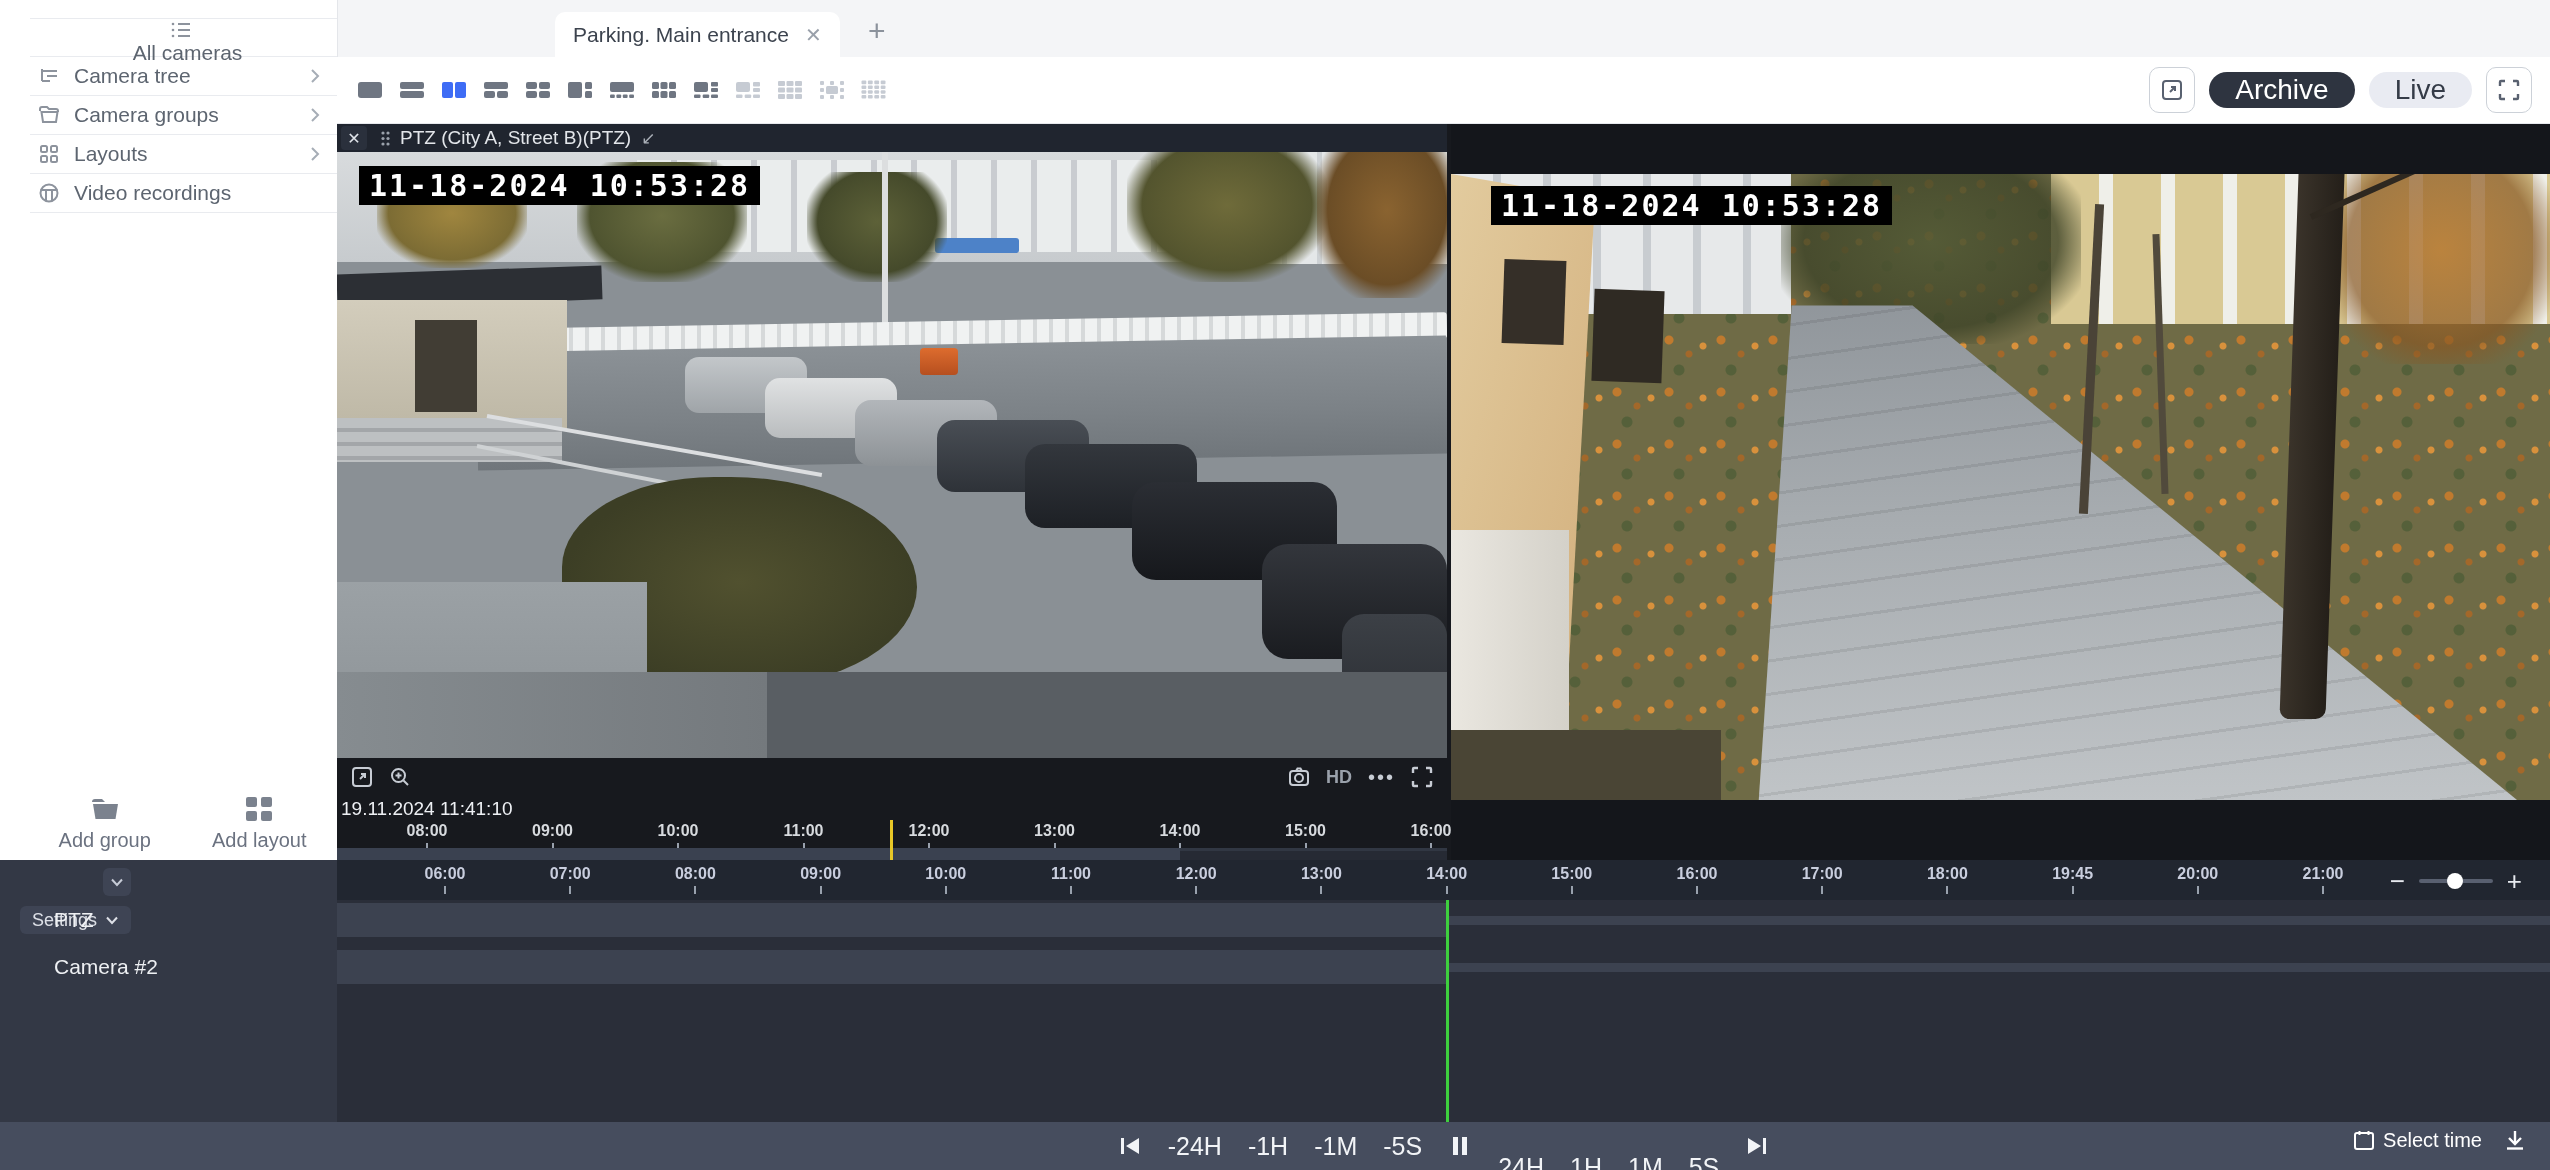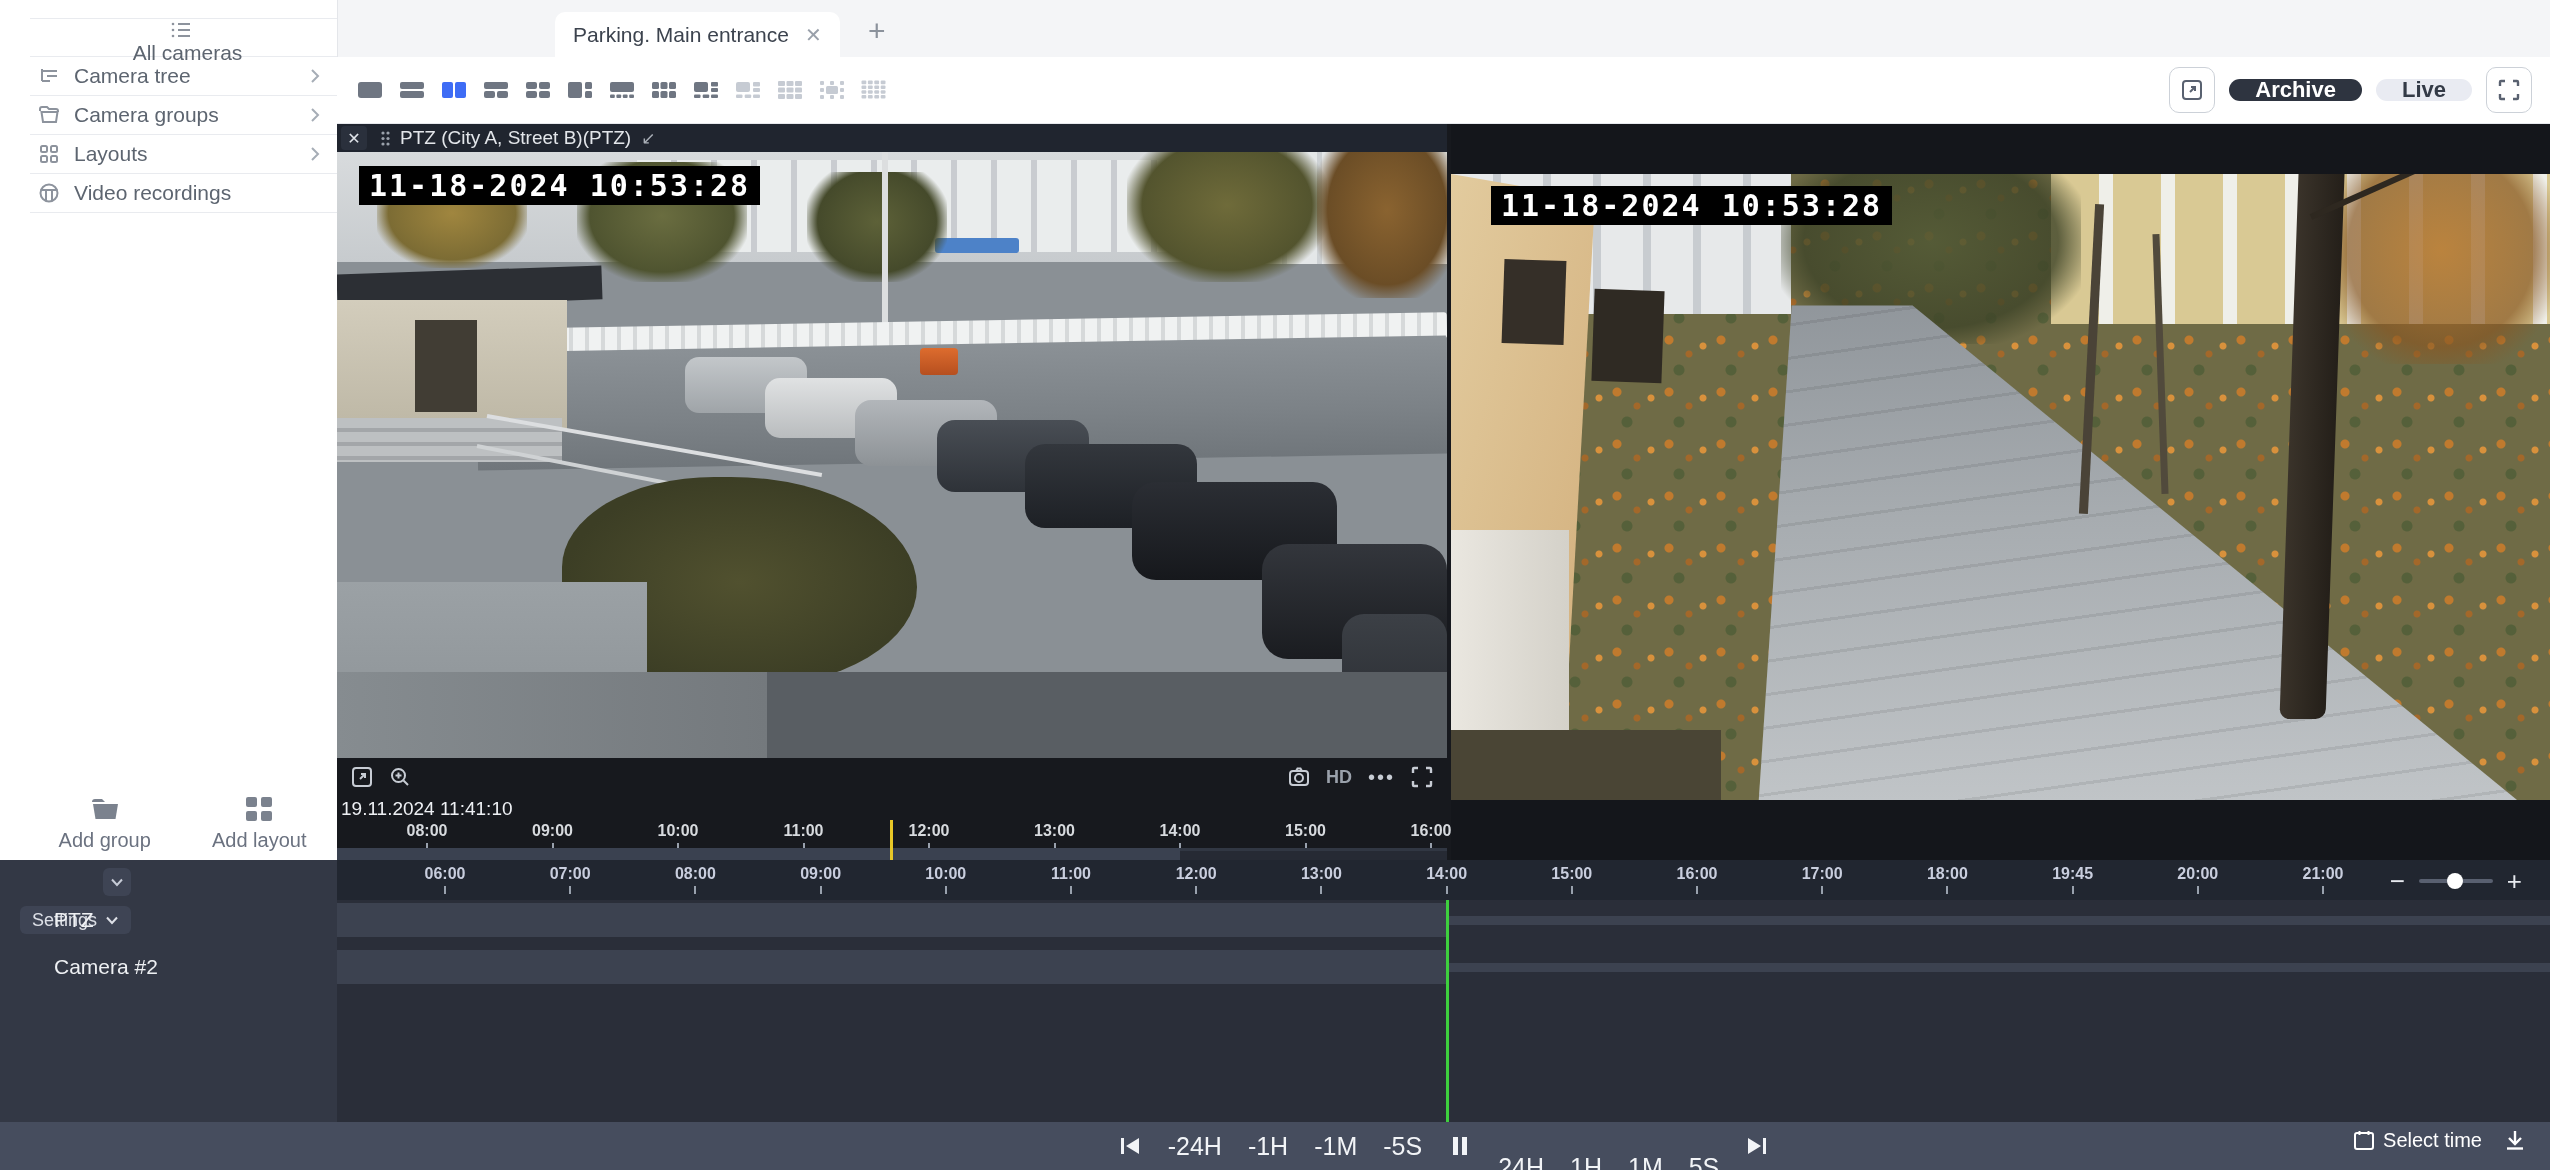--- a/index.html
+++ b/index.html
@@ -30,21 +30,21 @@
   .toolbar { position:absolute; left:337px; top:57px; width:2213px; height:67px; background:#ffffff; border-bottom:1px solid #e7e9ed; display:flex; align-items:center; }
   .gicons { display:flex; align-items:center; gap:8px; padding-left:16px; }
   .gicon { width:34px; height:30px; display:flex; align-items:center; justify-content:center; cursor:pointer; border-radius:6px; }
   .gicon svg { width:26px; height:20px; }
   .gicon.on  { color:#6f7682; }
   .gicon.sel { color:#3e6cf5; }
   .gicon.off { color:#c6cbd3; }
   .tb-right { margin-left:auto; display:flex; align-items:center; gap:14px; padding-right:18px; }
   .sqbtn { width:46px; height:46px; border:1px solid #ccd1d8; border-radius:10px; display:flex; align-items:center; justify-content:center; color:#596170; cursor:pointer; background:#fff; }
   .sqbtn svg { width:22px; height:22px; }
-  .pill { height:22px; border-radius:18px; display:flex; align-items:center; justify-content:center; font-size:22px; cursor:pointer; padding:0 26px;font-weight:bold; }
+  .pill { height:36px; border-radius:18px; display:flex; align-items:center; justify-content:center; font-size:28px; cursor:pointer; padding:0 26px; }
   .pill.archive { background:#2e3440; color:#ffffff; }
   .pill.live { background:#e9ebf2; color:#343b47; }
 
   
   .canvas { position:absolute; left:337px; top:124px; width:2213px; height:736px; background:#17191e; }
   .cell-left { position:absolute; left:0; top:0; width:1110px; height:736px; background:#17191e; }
   .cam-header { position:absolute; left:0; top:0; width:1110px; height:28px; background:#20252f; display:flex; align-items:center; }
   .cam-close { width:26px; height:24px; margin-left:4px; background:#2a303c; border-radius:4px; color:#dfe3e9; display:flex; align-items:center; justify-content:center; font-size:16px; cursor:pointer; }
   .cam-drag { margin-left:14px; color:#9aa1ab; cursor:grab; display:flex; }
   .cam-drag svg { width:9px; height:15px; }

